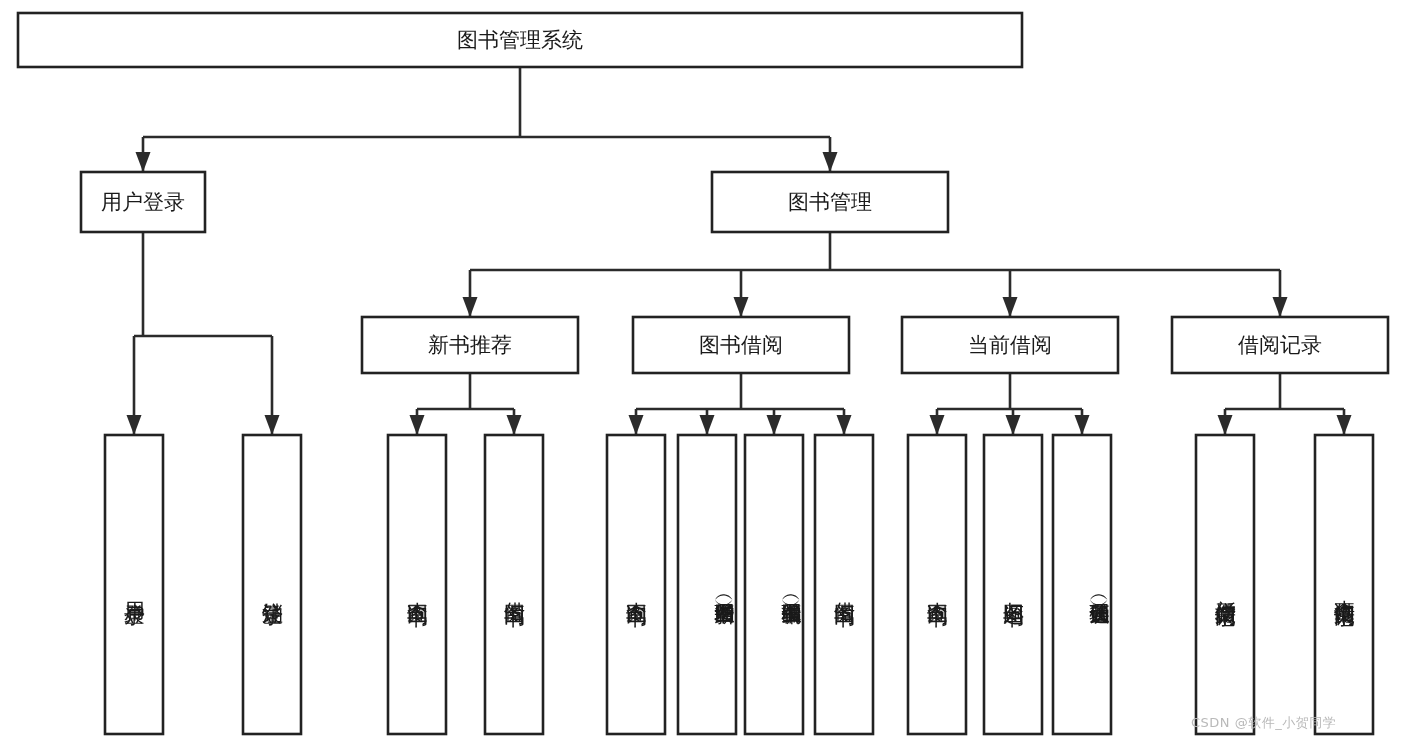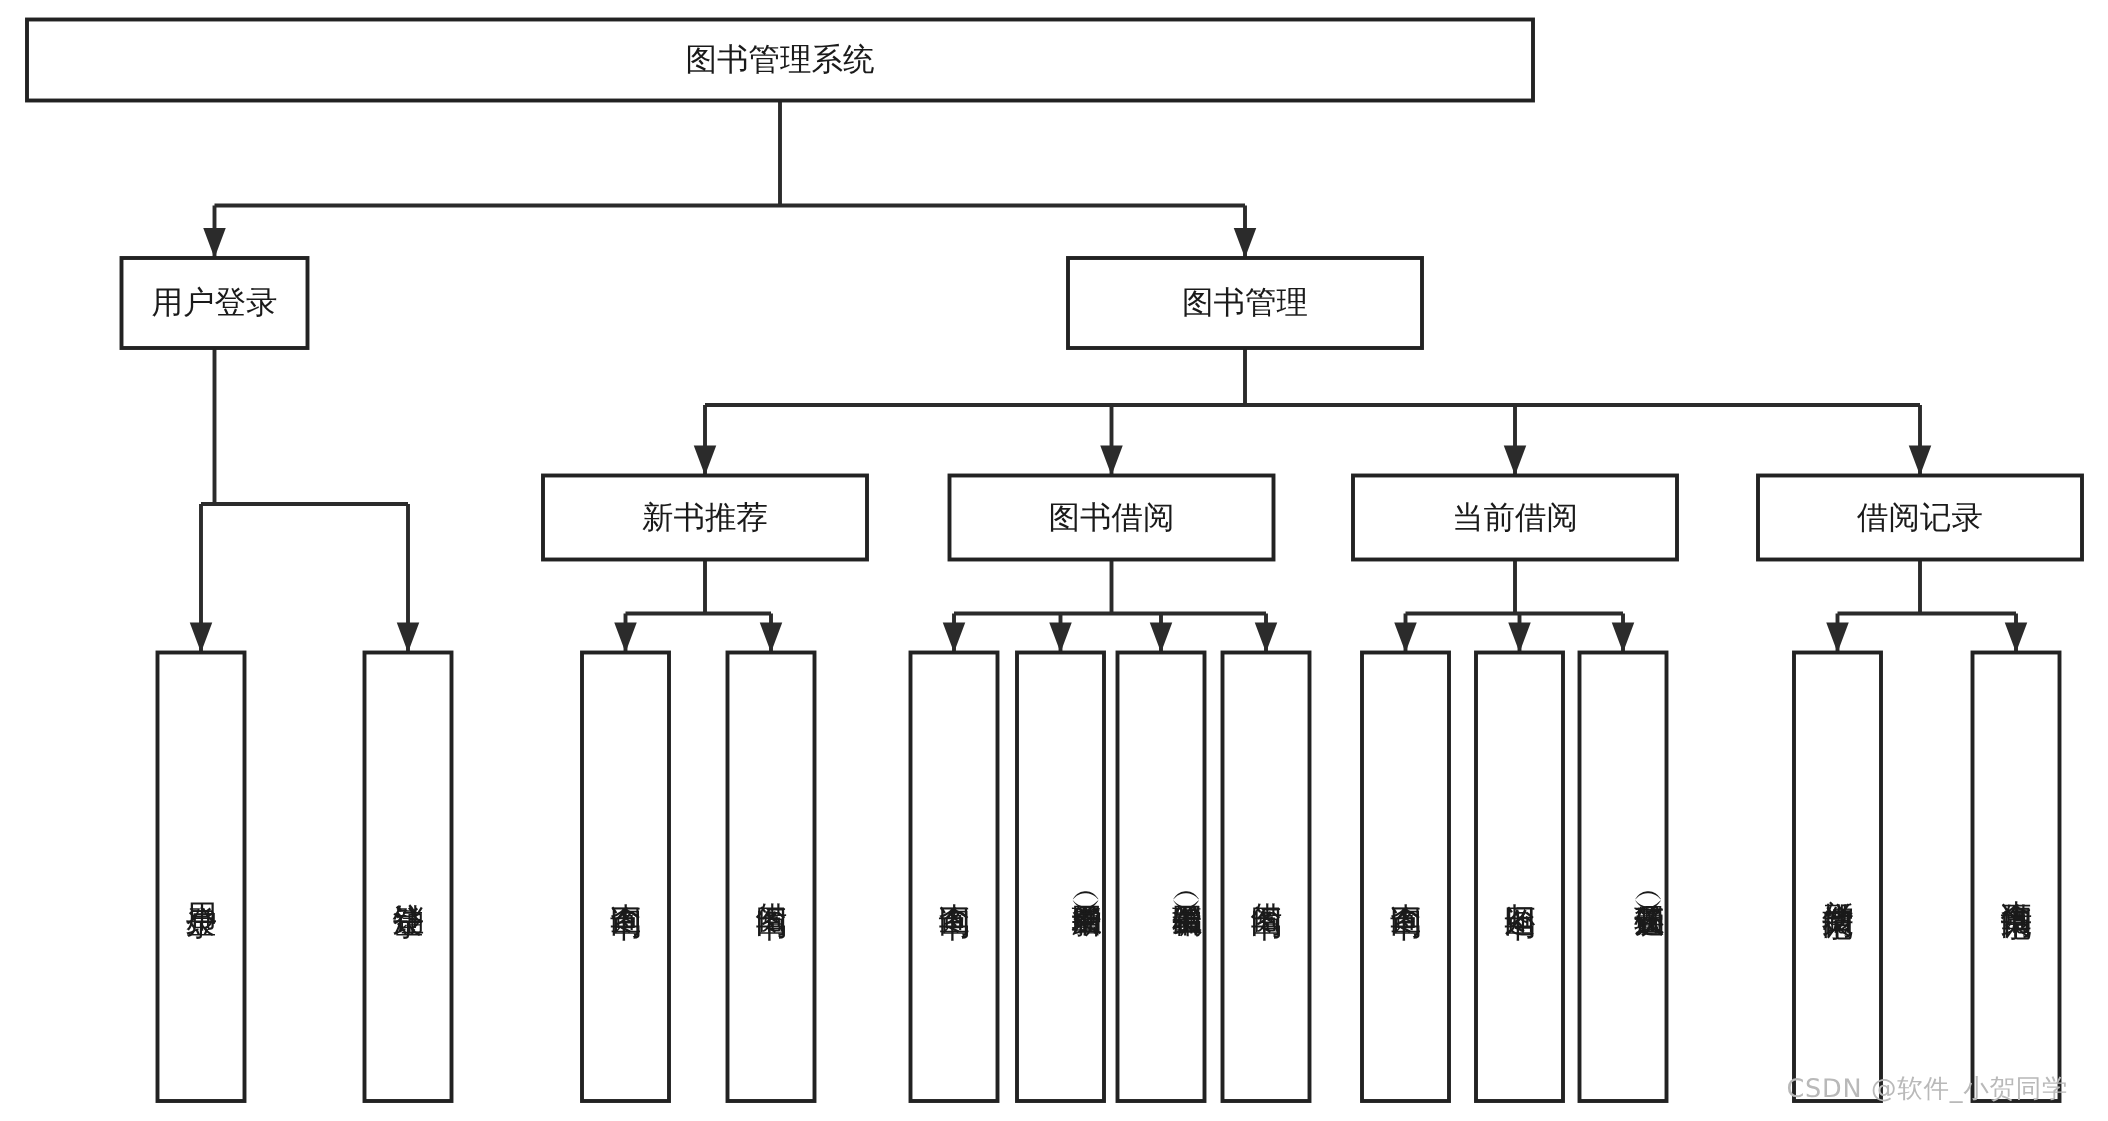--- a/index.html
+++ b/index.html
@@ -59,21 +59,21 @@
     letter-spacing: 1.5px;
     display: flex;
     align-items: flex-start;
     justify-content: center;
     white-space: nowrap;
     pointer-events: none;
   }
   .watermark {
     position: absolute;
     font-family: "DejaVu Sans", "Liberation Sans", sans-serif;
-    font-size: 17px;
+    font-size: 13px;
     color: #b9b9b9;
     white-space: nowrap;
     letter-spacing: 0.5px;
   }
 </style>
 </head>
 <body>
 
 <div id="diagram-root">
   <svg id="diagram-svg" viewBox="0 0 1405 747">

